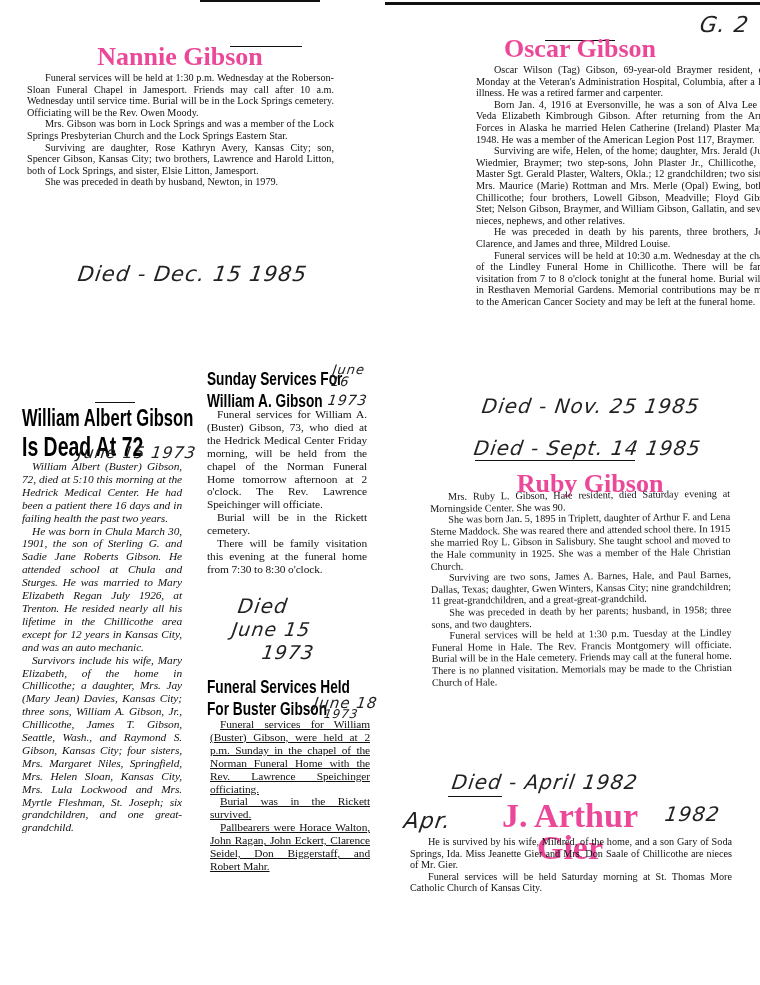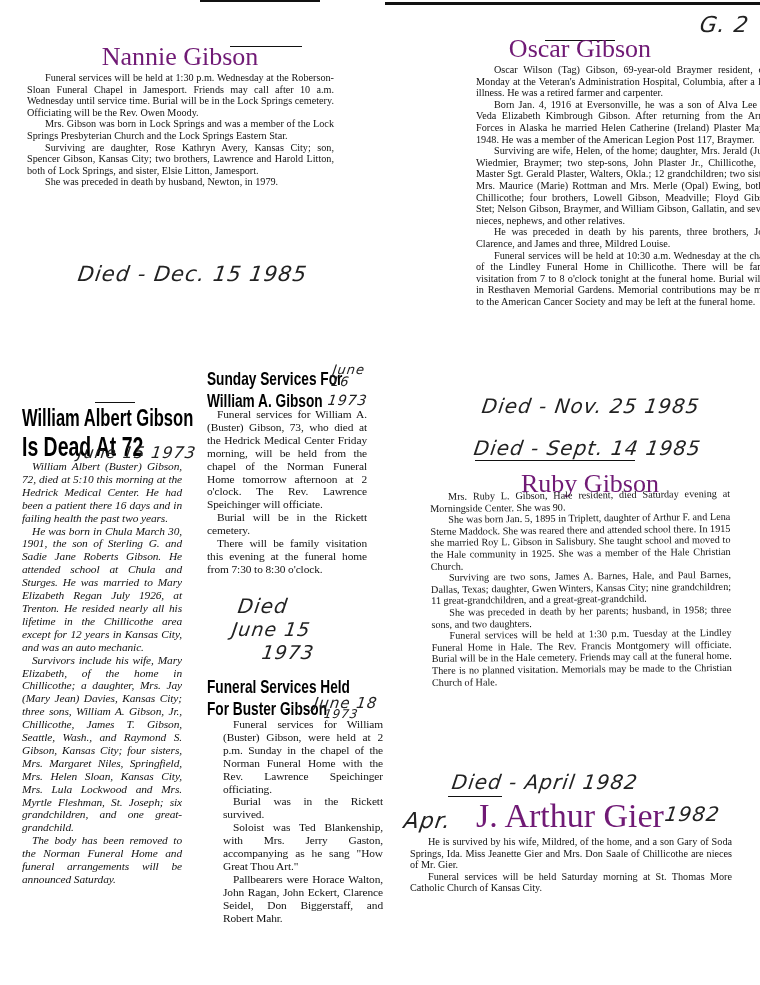--- a/index.html
+++ b/index.html
@@ -1,20 +1,20 @@
 <!DOCTYPE html>
 <html><head>
 <meta charset="utf-8">
 <style>
   html,body{margin:0;padding:0;background:#fff;}
   body{width:760px;height:985px;position:relative;overflow:hidden;font-family:"DejaVu Serif","Liberation Serif",serif;color:#111;}
   .abs{position:absolute;}
   .rule{position:absolute;background:#111;}
   .hw{font-family:"DejaVu Sans","Liberation Sans",sans-serif;font-style:italic;font-weight:300;color:#222;transform:skew(-8deg);letter-spacing:1px;}
-  .title{font-family:"Liberation Serif","DejaVu Serif",serif;font-weight:normal;color:#701a75;text-align:center;}
+  .title{font-family:"Liberation Serif","DejaVu Serif",serif;font-weight:bold;color:#ec4899;text-align:center;}
   .cond{font-family:"Liberation Sans","DejaVu Sans",sans-serif;font-weight:bold;transform-origin:left top;transform:scaleX(0.72);white-space:nowrap;color:#000;}
   .body{font-family:"Liberation Serif","DejaVu Serif",serif;text-align:justify;}
   .body p{margin:0;text-indent:18px;}
   .sm{font-size:10.2px;line-height:11.6px;}
   .nar{font-size:11.4px;line-height:12.9px;letter-spacing:-0.1px;}
   .nar p{text-indent:10px;}
 </style>
 </head>
 <body>
 
@@ -75,21 +75,20 @@
 
 <section>
   <div class="rule" style="left:95px;top:402px;width:40px;height:1px;"></div>
   <div class="abs cond" style="left:22px;top:405px;font-size:23px;line-height:26px;">William Albert Gibson</div>
   <div class="abs cond" style="left:22px;top:432px;font-size:27px;line-height:30px;">Is Dead At 72</div>
   <div class="abs hw" style="left:78px;top:443px;font-size:16px;">June 15 1973</div>
   <div class="abs body nar" style="left:22px;top:460px;width:160px;font-style:italic;">
     <p>William Albert (Buster) Gibson, 72, died at 5:10 this morning at the Hedrick Medical Center. He had been a patient there 16 days and in failing health the past two years.</p>
     <p>He was born in Chula March 30, 1901, the son of Sterling G. and Sadie Jane Roberts Gibson. He attended school at Chula and Sturges. He was married to Mary Elizabeth Regan July 1926, at Trenton. He resided nearly all his lifetime in the Chillicothe area except for 12 years in Kansas City, and was an auto mechanic.</p>
     <p>Survivors include his wife, Mary Elizabeth, of the home in Chillicothe; a daughter, Mrs. Jay (Mary Jean) Davies, Kansas City; three sons, William A. Gibson, Jr., Chillicothe, James T. Gibson, Seattle, Wash., and Raymond S. Gibson, Kansas City; four sisters, Mrs. Margaret Niles, Springfield, Mrs. Helen Sloan, Kansas City, Mrs. Lula Lockwood and Mrs. Myrtle Fleshman, St. Joseph; six grandchildren, and one great-grandchild.</p>
-    <p>The body has been removed to the Norman Funeral Home and funeral arrangements will be announced Saturday.</p>
   </div>
 </section>
 
 <section>
   <div class="abs cond" style="left:207px;top:368px;font-size:19px;line-height:21px;">Sunday Services For</div>
   <div class="abs cond" style="left:207px;top:390px;font-size:19px;line-height:21px;">William A. Gibson</div>
   <div class="abs hw" style="left:332px;top:364px;font-size:13px;width:40px;line-height:12px;">June 16</div>
   <div class="abs hw" style="left:328px;top:392px;font-size:14px;">1973</div>
   <div class="abs body nar" style="left:207px;top:408px;width:160px;">
     <p>Funeral services for William A. (Buster) Gibson, 73, who died at the Hedrick Medical Center Friday morning, will be held from the chapel of the Norman Funeral Home tomorrow afternoon at 2 o'clock. The Rev. Lawrence Speichinger will officiate.</p>
@@ -99,19 +98,18 @@
   <div class="abs hw" style="left:238px;top:594px;font-size:20px;">Died</div>
   <div class="abs hw" style="left:232px;top:618px;font-size:19px;">June 15</div>
   <div class="abs hw" style="left:262px;top:641px;font-size:19px;">1973</div>
 </section>
 
 <section>
   <div class="abs cond" style="left:207px;top:676px;font-size:19px;line-height:21px;">Funeral Services Held</div>
   <div class="abs cond" style="left:207px;top:698px;font-size:19px;line-height:21px;">For Buster Gibson</div>
   <div class="abs hw" style="left:314px;top:694px;font-size:15px;">June 18</div>
   <div class="abs hw" style="left:324px;top:707px;font-size:12px;">1973</div>
-  <div class="abs body nar" style="left:223px;top:718px;width:160px;">
+  <div class="abs body nar" style="left:210px;top:718px;width:160px;text-decoration:underline;">
     <p>Funeral services for William (Buster) Gibson, were held at 2 p.m. Sunday in the chapel of the Norman Funeral Home with the Rev. Lawrence Speichinger officiating.</p>
     <p>Burial was in the Rickett survived.</p>
-    <p>Soloist was Ted Blankenship, with Mrs. Jerry Gaston, accompanying as he sang "How Great Thou Art."</p>
     <p>Pallbearers were Horace Walton, John Ragan, John Eckert, Clarence Seidel, Don Biggerstaff, and Robert Mahr.</p>
   </div>
 </section>
 
 </body></html>

